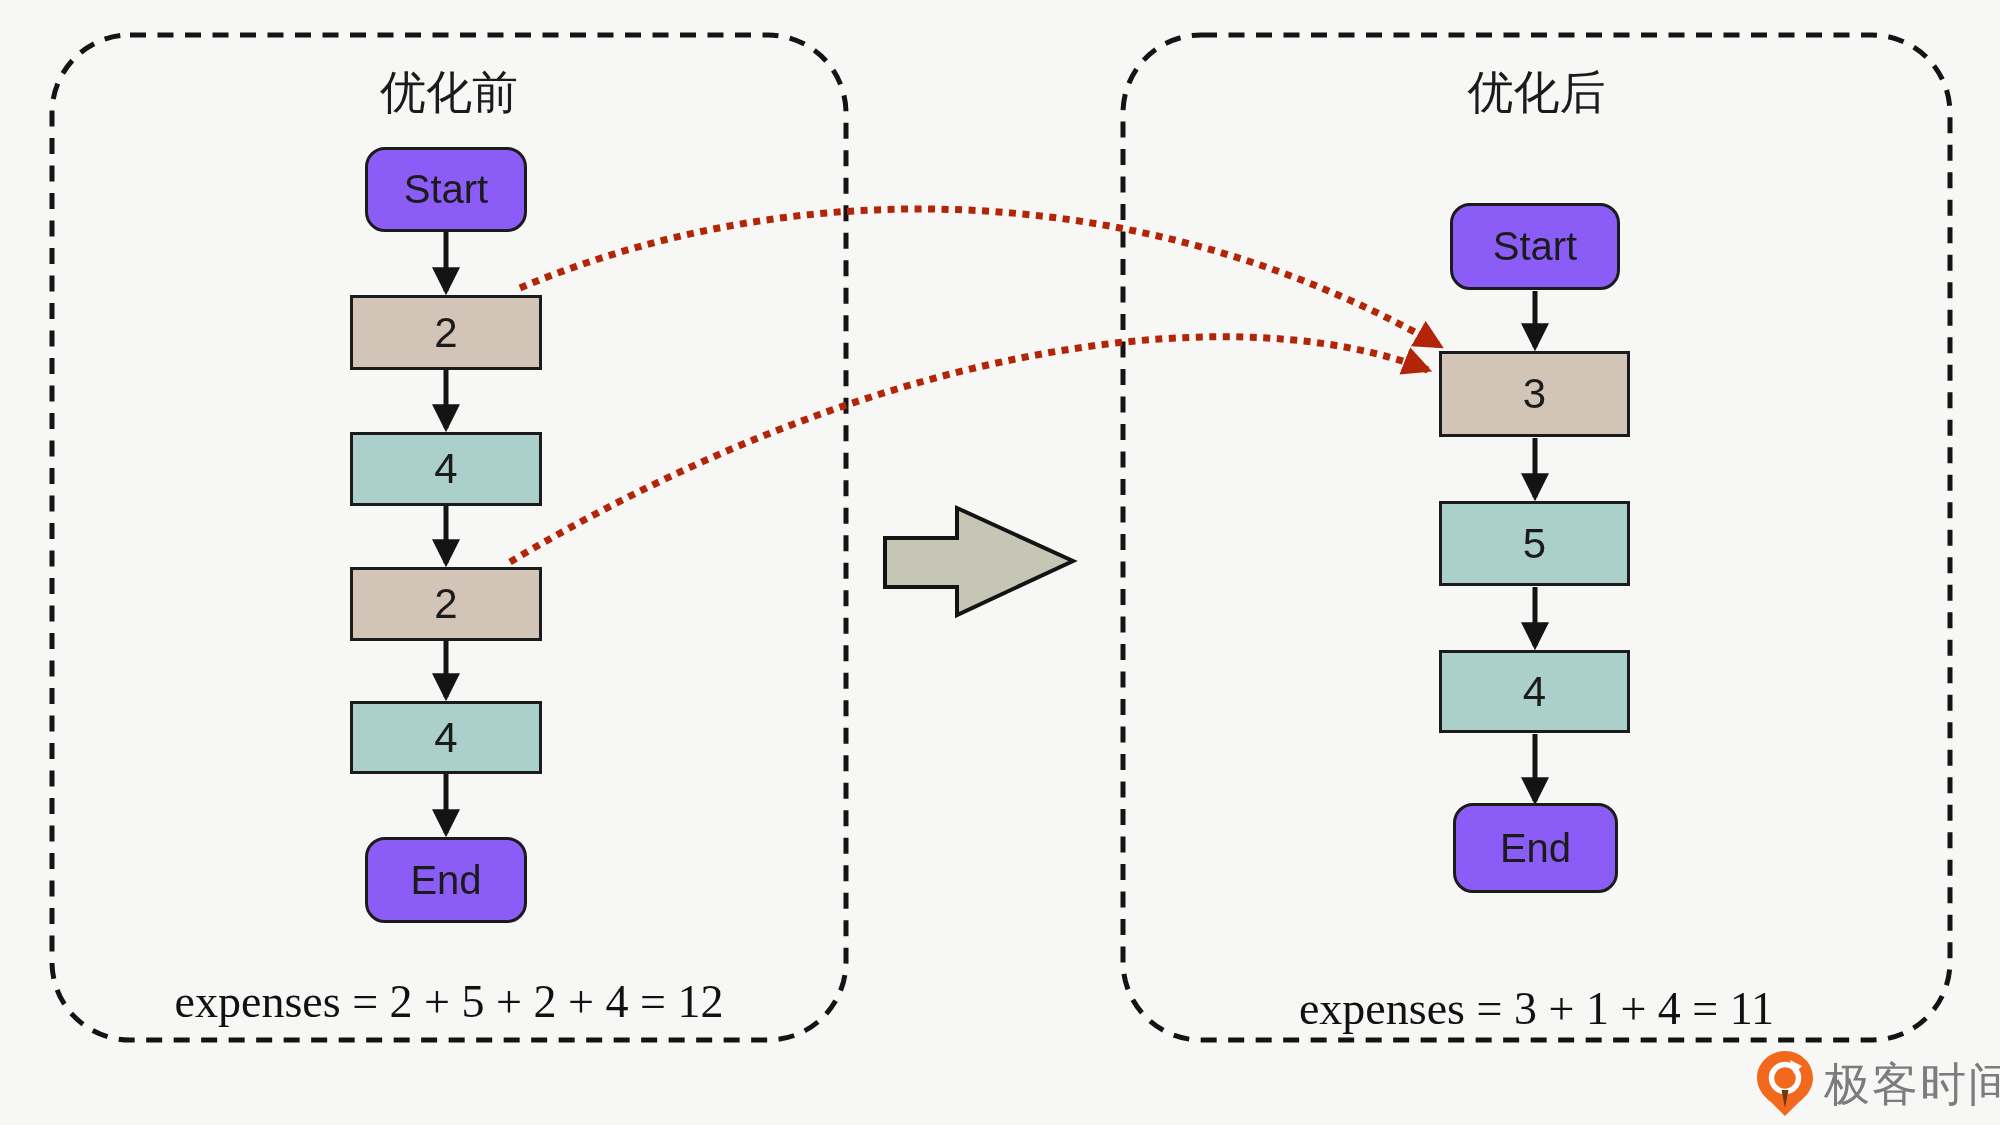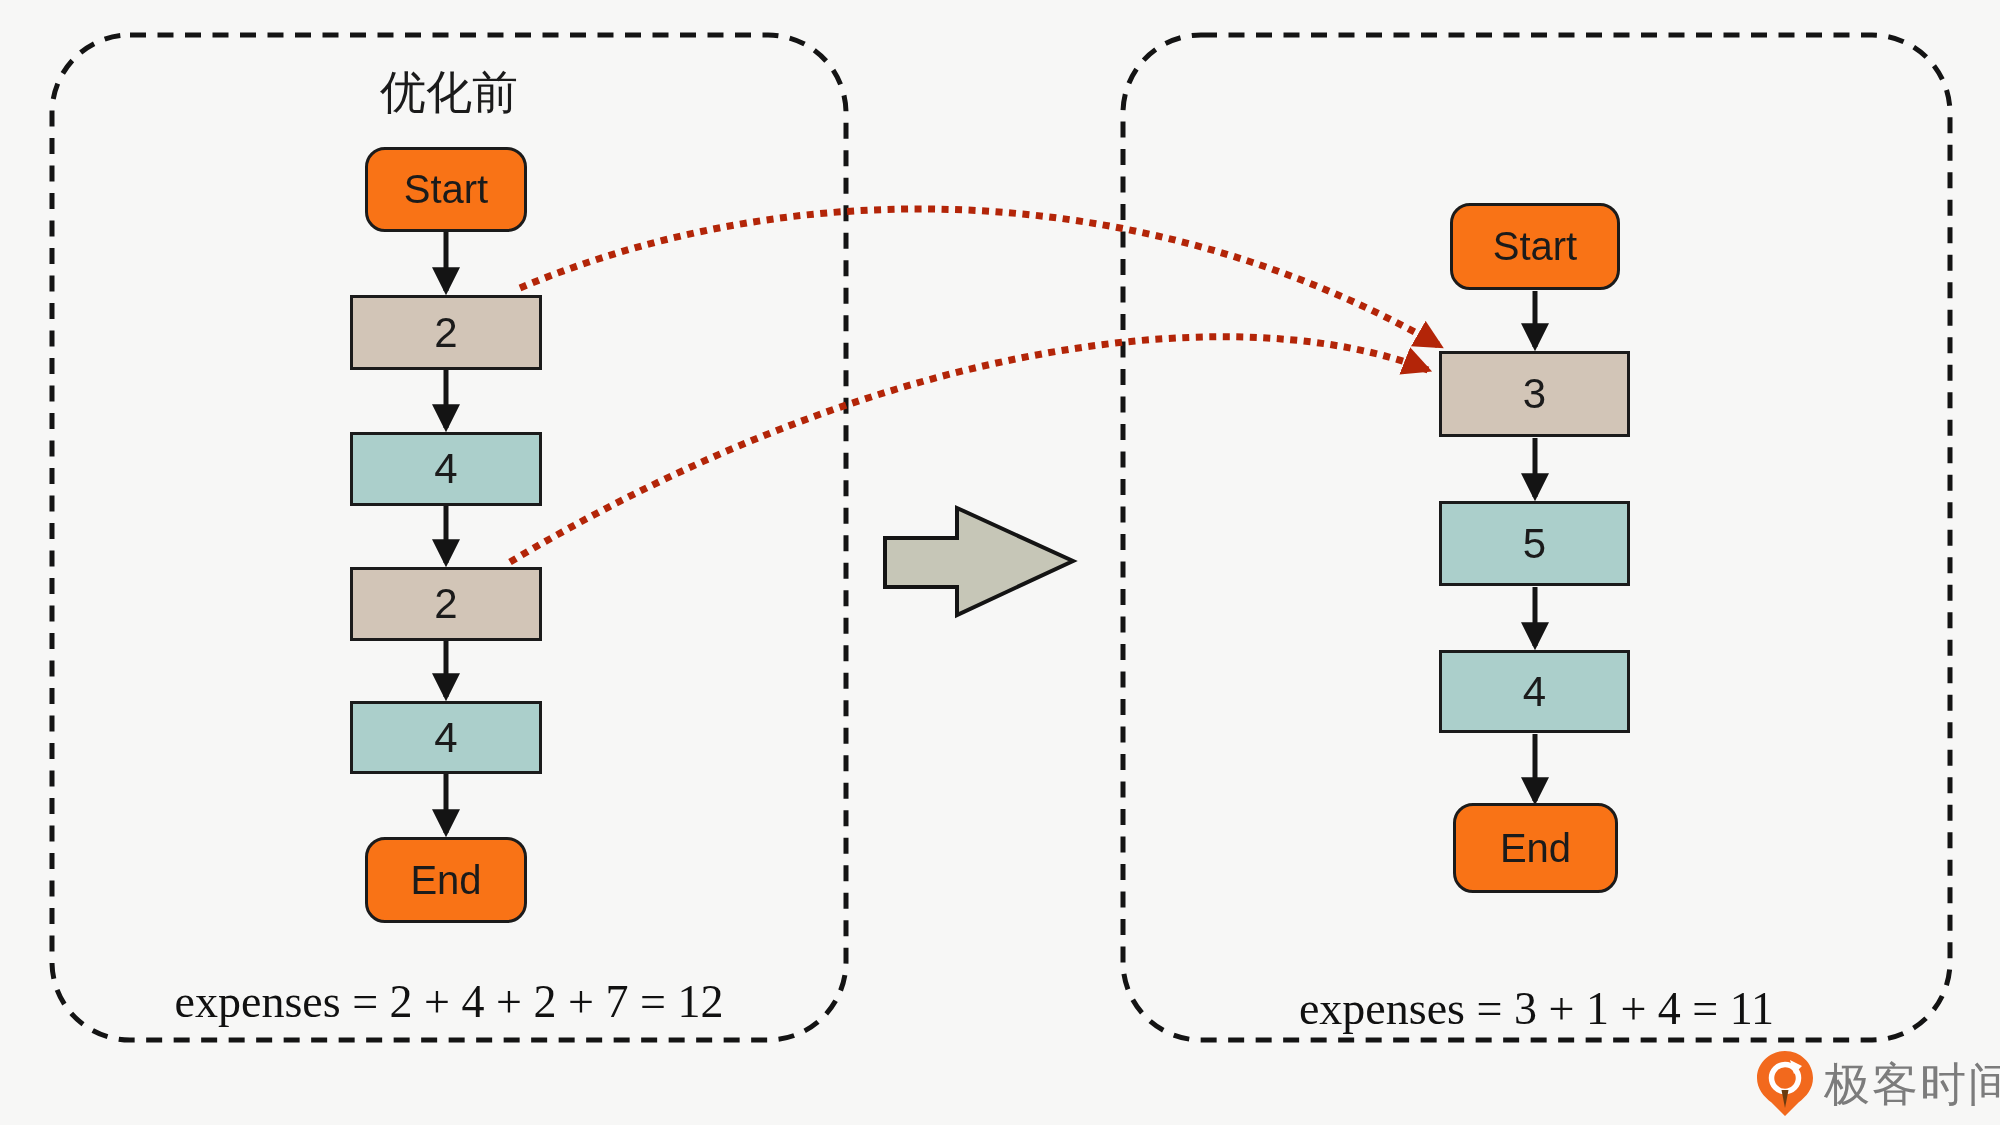--- a/index.html
+++ b/index.html
@@ -26,21 +26,21 @@
   }
   .node {
     position:absolute;
     box-sizing:border-box;
     border:3px solid #1b1b1b;
     display:flex; align-items:center; justify-content:center;
     font-size:42px;
     color:#1b1b1b;
     font-family:"Liberation Sans", sans-serif;
   }
-  .terminal { border-radius:20px; background:#f97316; font-size:40px; }
+  .terminal { border-radius:20px; background:#8b5cf6; font-size:40px; }
   .cost { background:#abcfcb; }
   .cost-highlight { background:#d2c5b7; }
   .expenses {
     position:absolute;
     text-align:center;
     font-family:"Liberation Serif", serif;
     font-size:46px;
     color:#111;
   }
   #brand {
@@ -92,22 +92,23 @@
 
   <div class="panel-title" style="left:52px; top:62px; width:794px;">优化前</div>
 
   <div class="node terminal" style="left:365px; top:147px; width:162px; height:85px;">Start</div>
   <div class="node cost-highlight" style="left:350px; top:295px; width:192px; height:75px;">2</div>
   <div class="node cost" style="left:350px; top:432px; width:192px; height:74px;">4</div>
   <div class="node cost-highlight" style="left:350px; top:567px; width:192px; height:74px;">2</div>
   <div class="node cost" style="left:350px; top:701px; width:192px; height:73px;">4</div>
   <div class="node terminal" style="left:365px; top:837px; width:162px; height:86px;">End</div>
 
-  <div class="expenses" style="left:52px; top:975px; width:794px;">expenses = 2 + 4 + 2 + 7 = 12</div>
+  <div class="expenses" style="left:52px; top:975px; width:794px;">expenses = 2 + 5 + 2 + 4 = 12</div>
 
+  <div class="panel-title" style="left:1123px; top:62px; width:827px;">优化后</div>
 
   <div class="node terminal" style="left:1450px; top:203px; width:170px; height:87px;">Start</div>
   <div class="node cost-highlight" style="left:1439px; top:351px; width:191px; height:86px;">3</div>
   <div class="node cost" style="left:1439px; top:501px; width:191px; height:85px;">5</div>
   <div class="node cost" style="left:1439px; top:650px; width:191px; height:83px;">4</div>
   <div class="node terminal" style="left:1453px; top:803px; width:165px; height:90px;">End</div>
 
   <div class="expenses" style="left:1123px; top:982px; width:827px;">expenses = 3 + 1 + 4 = 11</div>
 
   <div id="brand">

